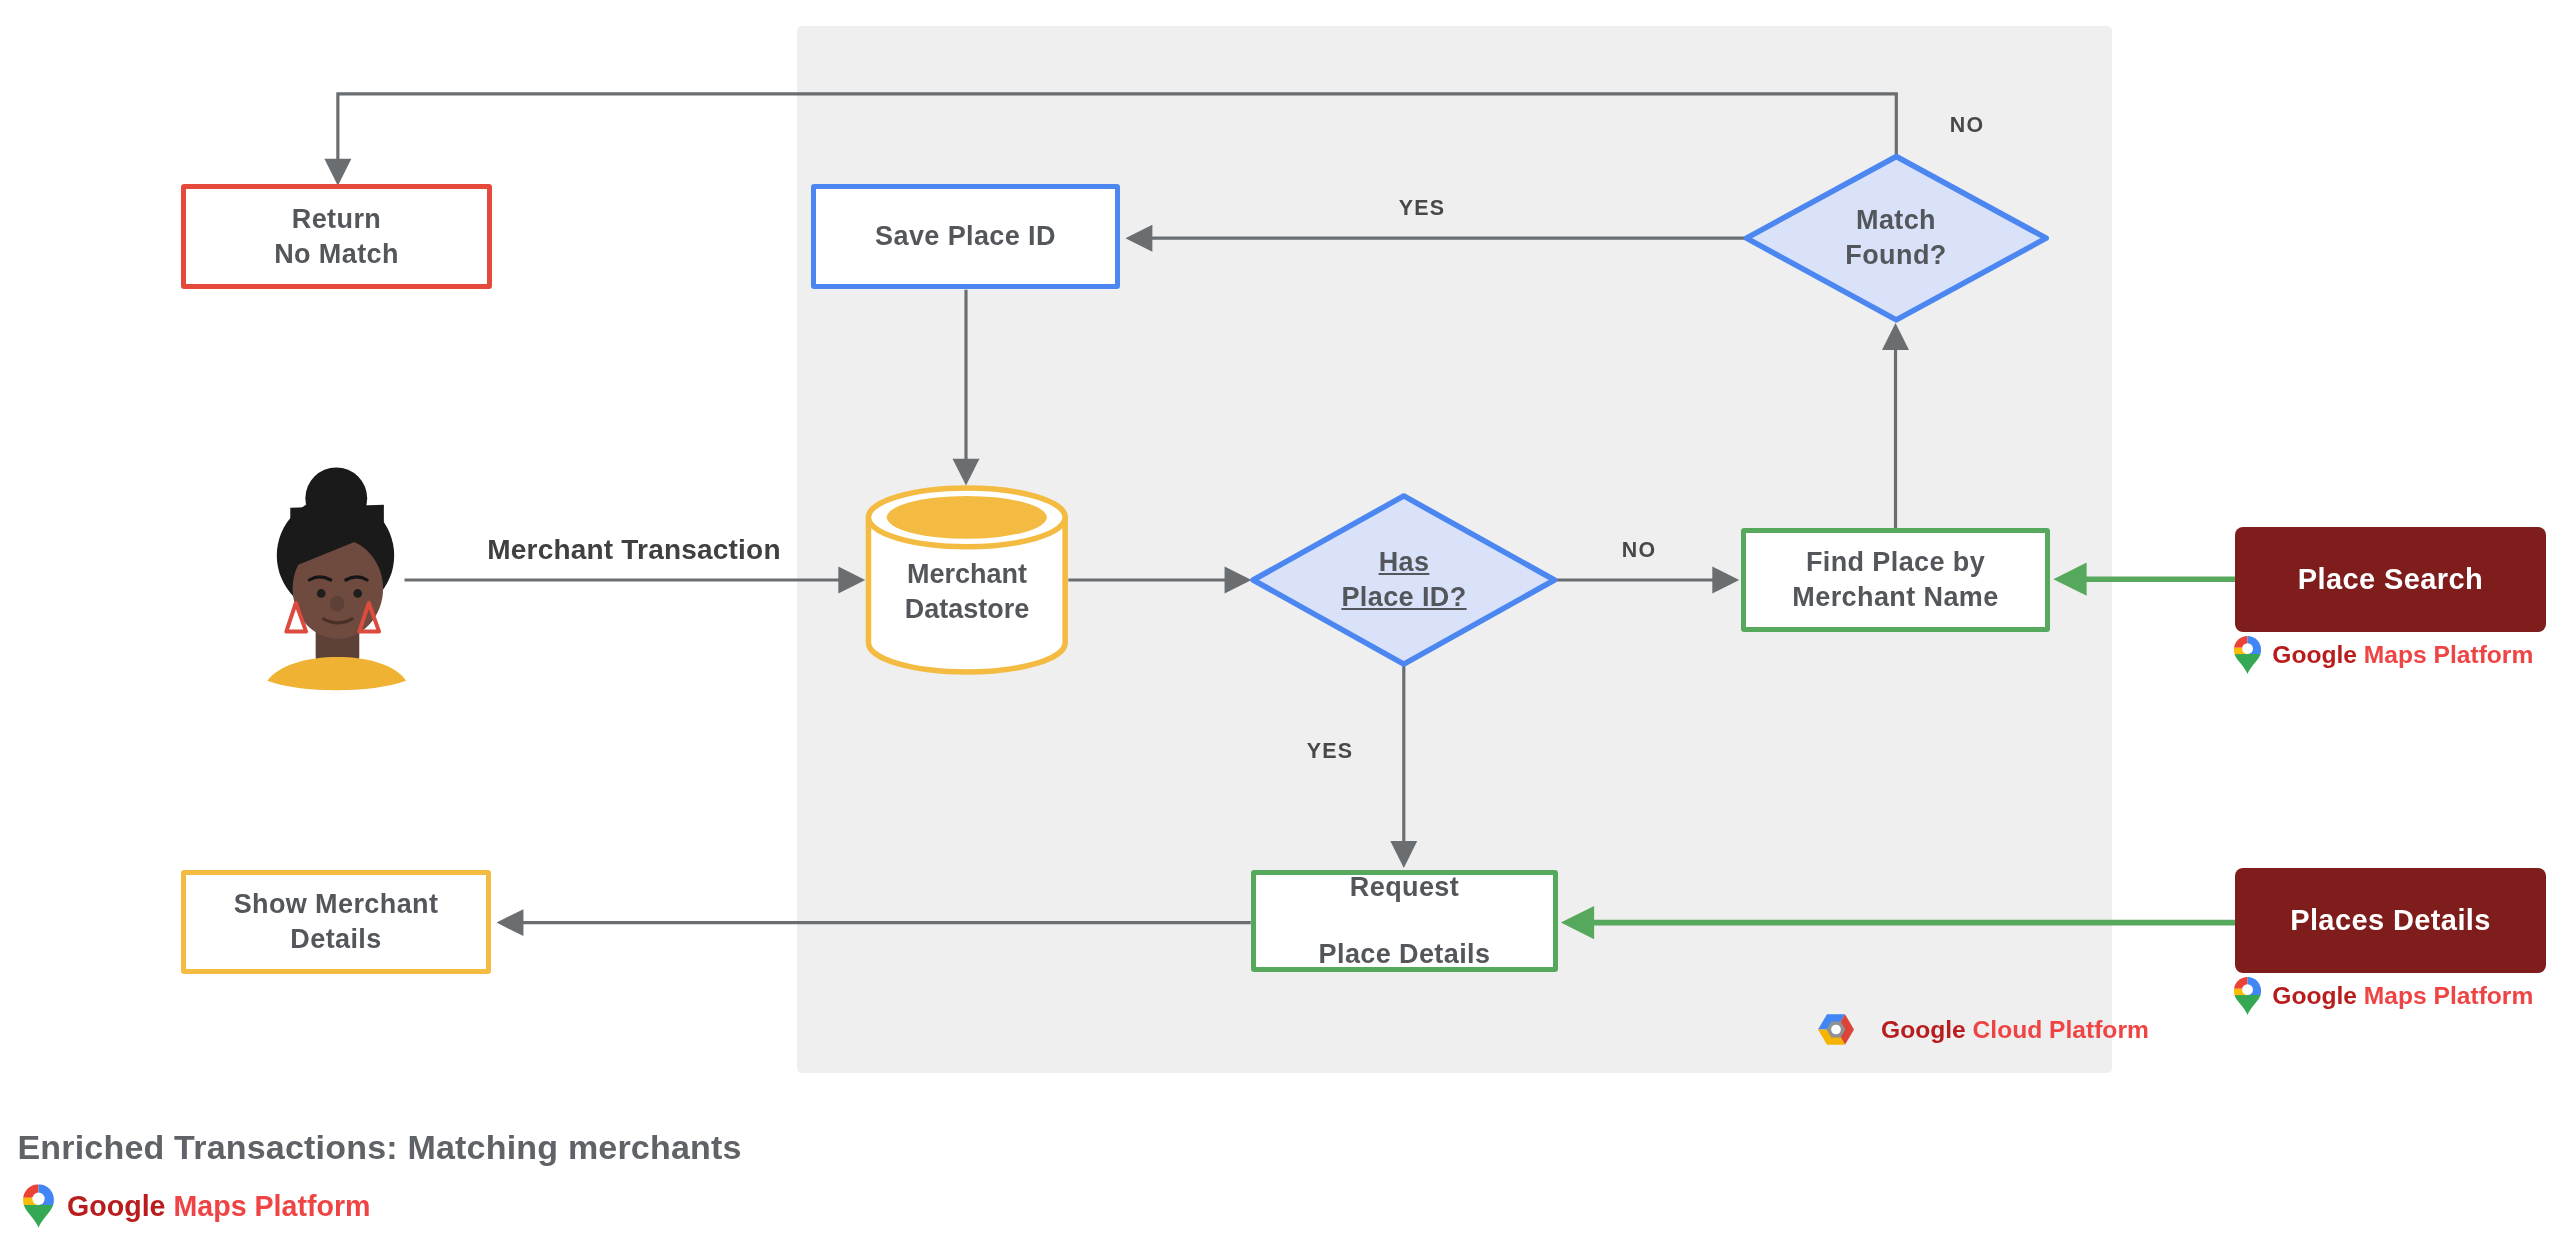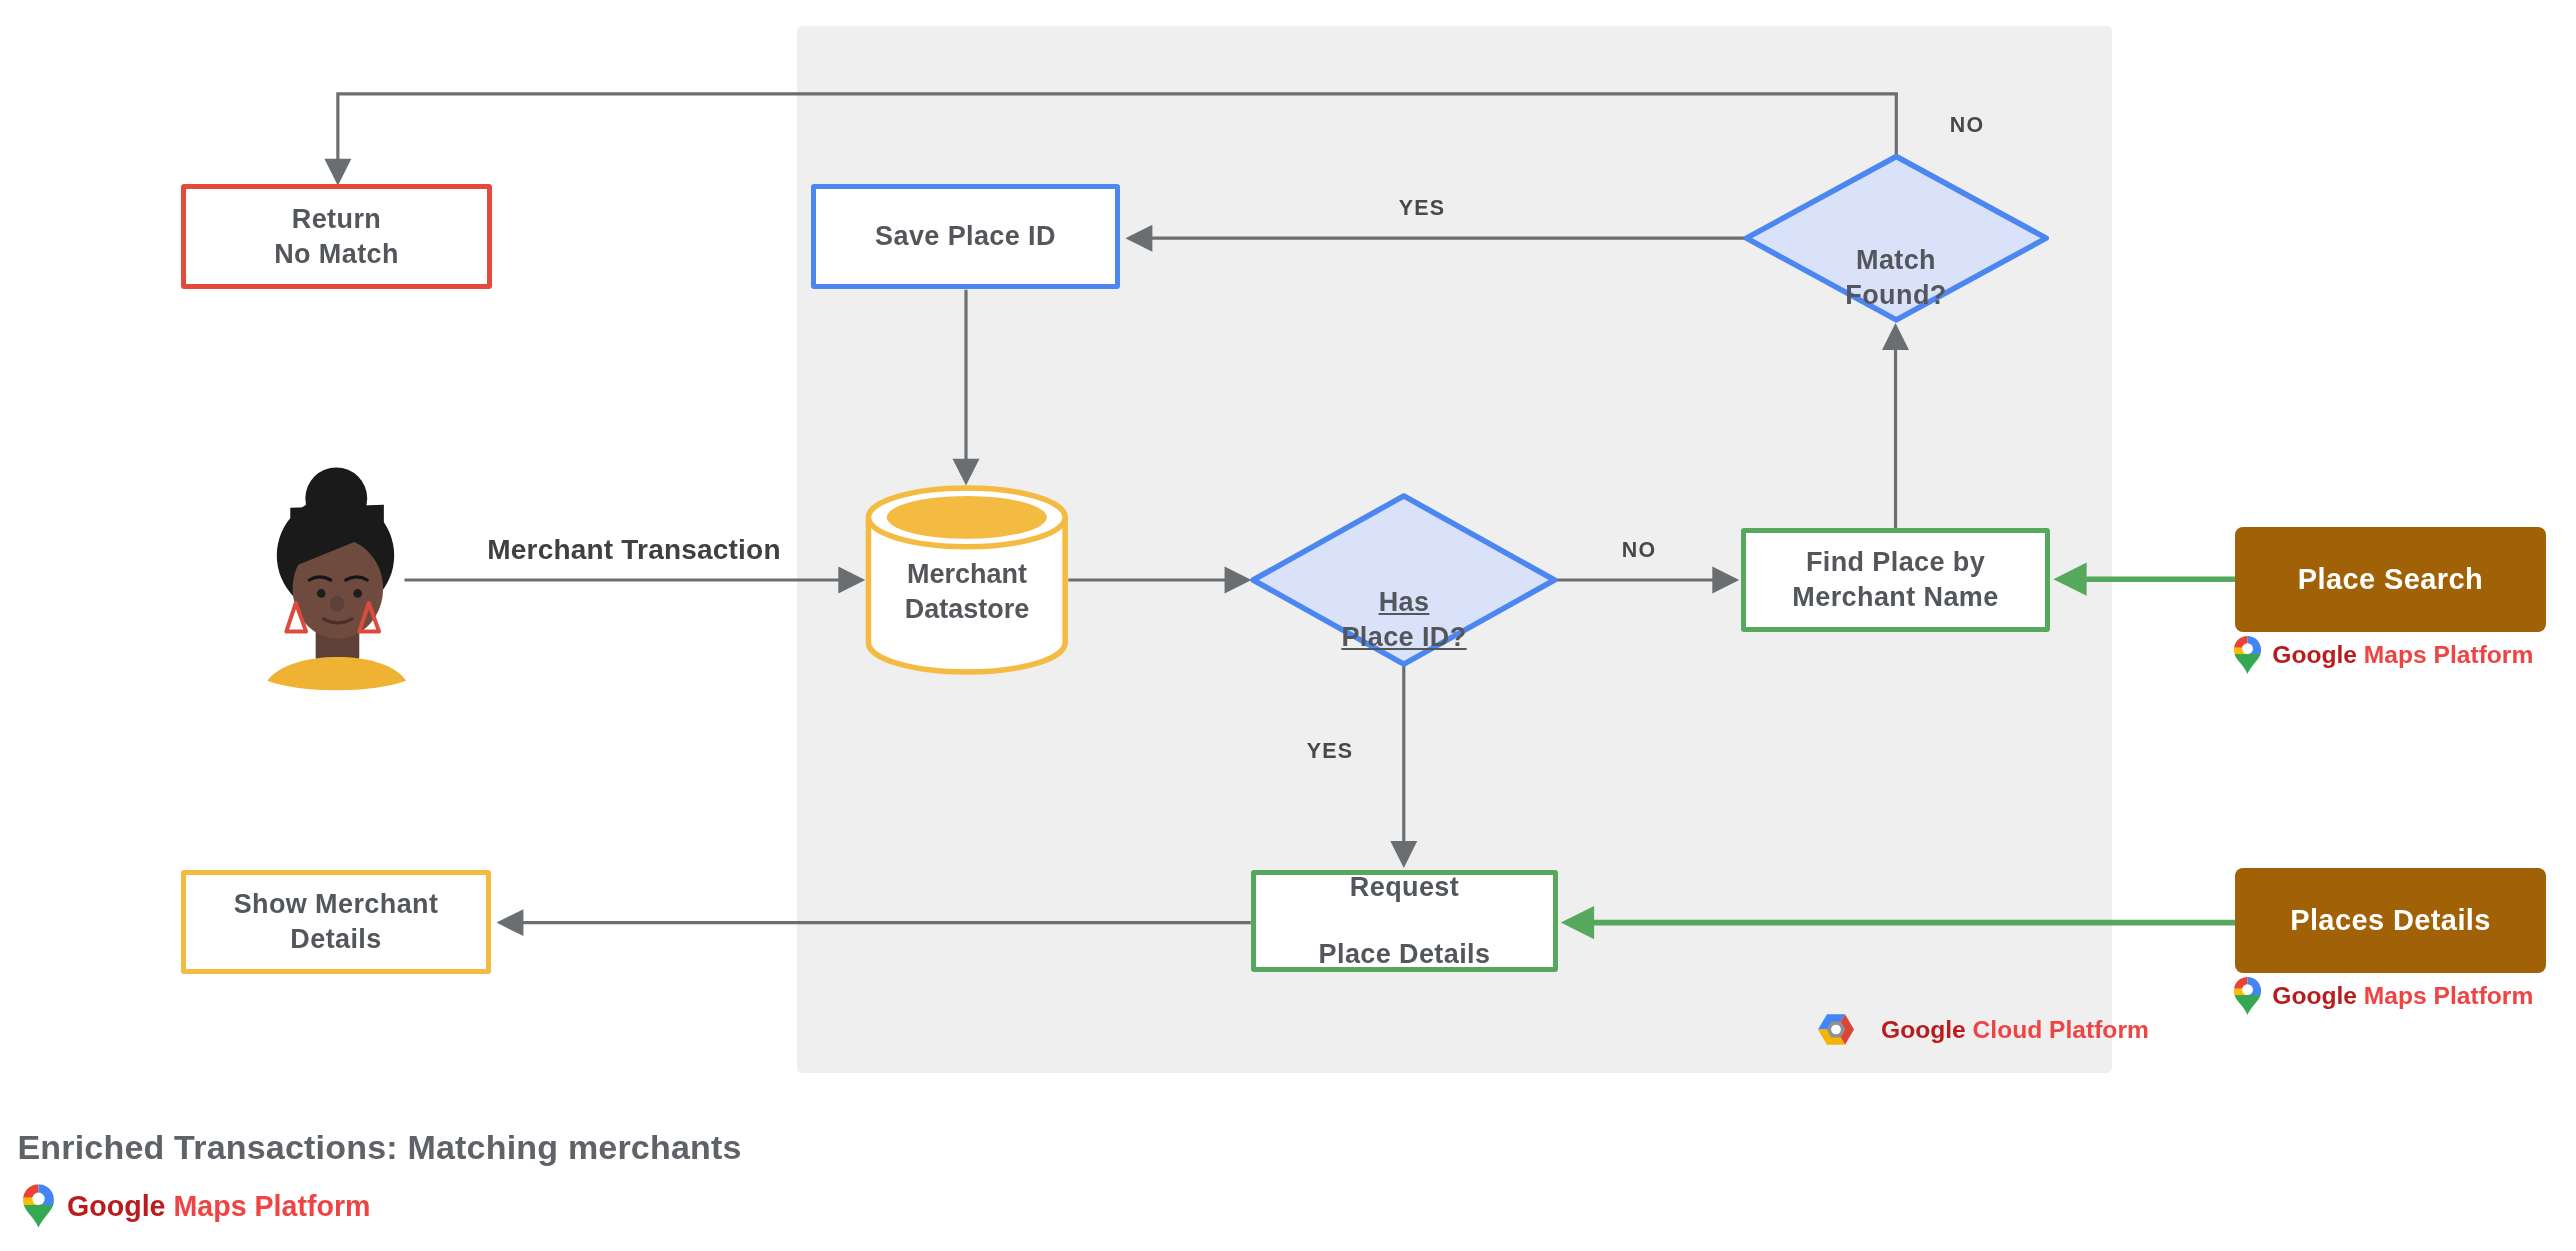--- a/index.html
+++ b/index.html
@@ -7,24 +7,24 @@
   .stage{position:relative;width:2576px;height:1252px;}
   .panel{position:absolute;left:797px;top:26px;width:1315px;height:1047px;background:#efefef;border-radius:4.8px;}
   svg.wires{position:absolute;left:0;top:0;z-index:1;}
   .node{position:absolute;z-index:2;background:#ffffff;border:5.6px solid #999;border-radius:3.2px;
     display:flex;flex-direction:column;align-items:center;justify-content:center;text-align:center;
     font-weight:700;font-size:27px;line-height:35px;color:#53565a;box-sizing:border-box;letter-spacing:0.4px;}
   .node.red{border-color:#e5493c;}
   .node.blue{border-color:#4c86f1;}
   .node.green{border-color:#56a85c;}
   .node.yellow{border-color:#f4bb42;}
-  .pill{position:absolute;z-index:2;background:#a16207;border-radius:8px;display:flex;align-items:center;justify-content:center;
+  .pill{position:absolute;z-index:2;background:#7f1d1d;border-radius:8px;display:flex;align-items:center;justify-content:center;
     color:#ffffff;font-weight:700;font-size:29px;letter-spacing:0.4px;}
   .diamond-label{position:absolute;z-index:2;transform:translate(-50%,-50%);text-align:center;
-    font-weight:700;font-size:27px;line-height:35px;color:#53565a;letter-spacing:0.4px;margin-top:40px;}
+    font-weight:700;font-size:27px;line-height:35px;color:#53565a;letter-spacing:0.4px;}
   .free-label{position:absolute;z-index:2;transform:translate(-50%,-50%);font-weight:700;color:#47484a;}
   .edge-label{font-size:21.4px;letter-spacing:1.2px;}
   .flow-label{font-size:28px;color:#404040;letter-spacing:0.2px;}
   .cyl-label{position:absolute;z-index:2;transform:translate(-50%,-50%);text-align:center;
     font-weight:700;font-size:27px;line-height:35px;color:#53565a;}
   .logo-row{position:absolute;z-index:2;display:flex;align-items:center;}
   .logo-text{font-size:24.6px;color:#5f6368;white-space:nowrap;}
   .logo-text .w1{font-weight:600;color:#b91c1c;}
   .logo-text .w2{font-weight:700;color:#ef4444;text-align:center;}
   .title{position:absolute;left:17.4px;top:1128px;z-index:2;font-weight:700;font-size:34px;color:#5f6368;letter-spacing:0.2px;}

